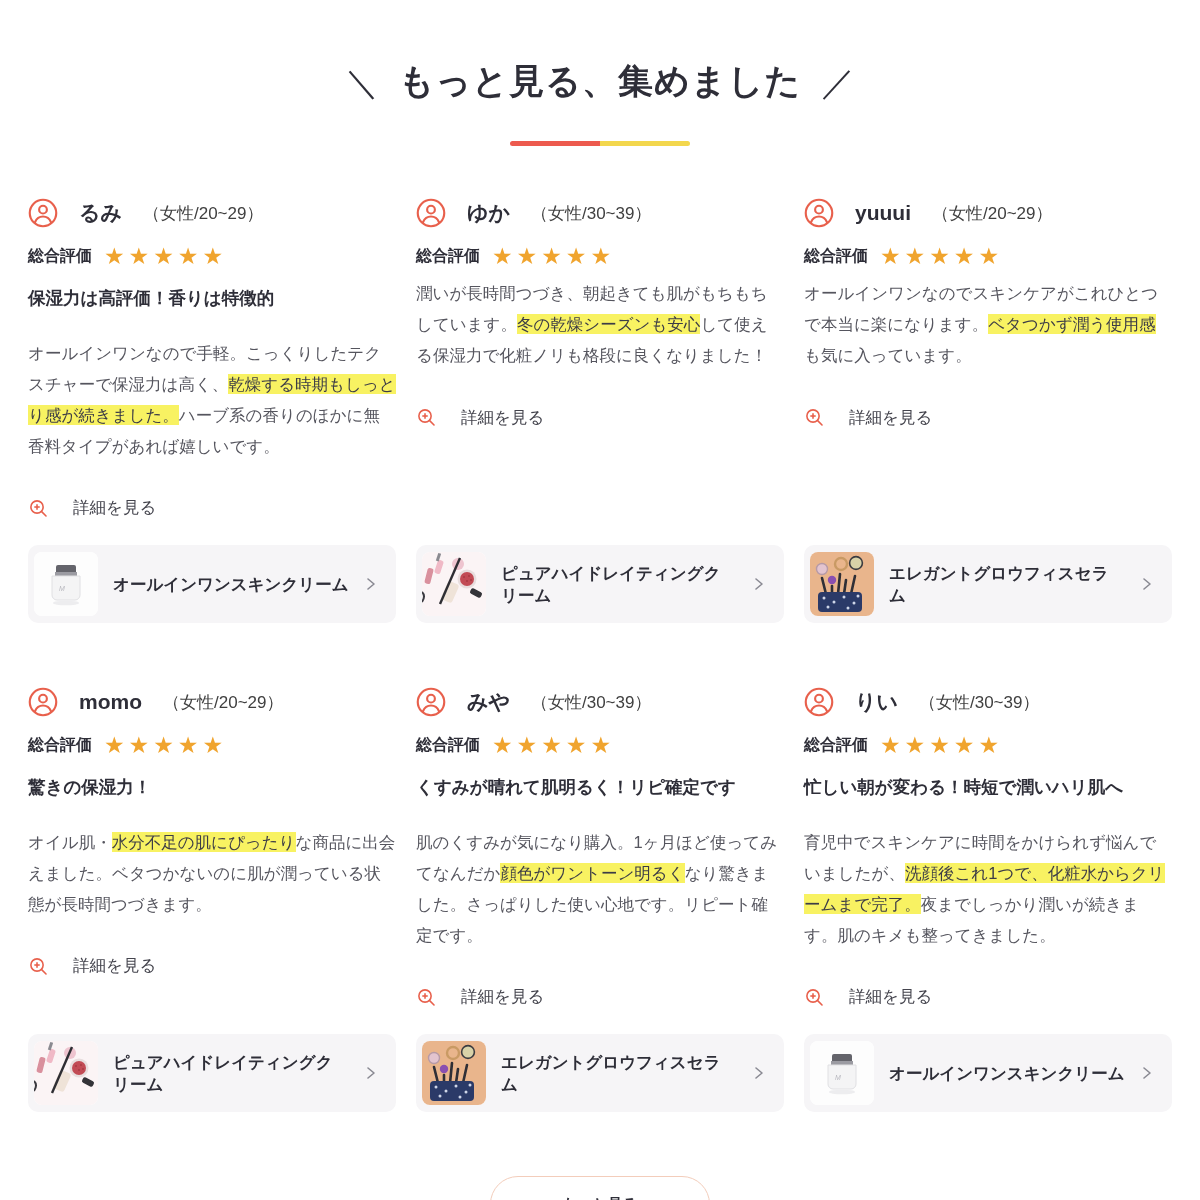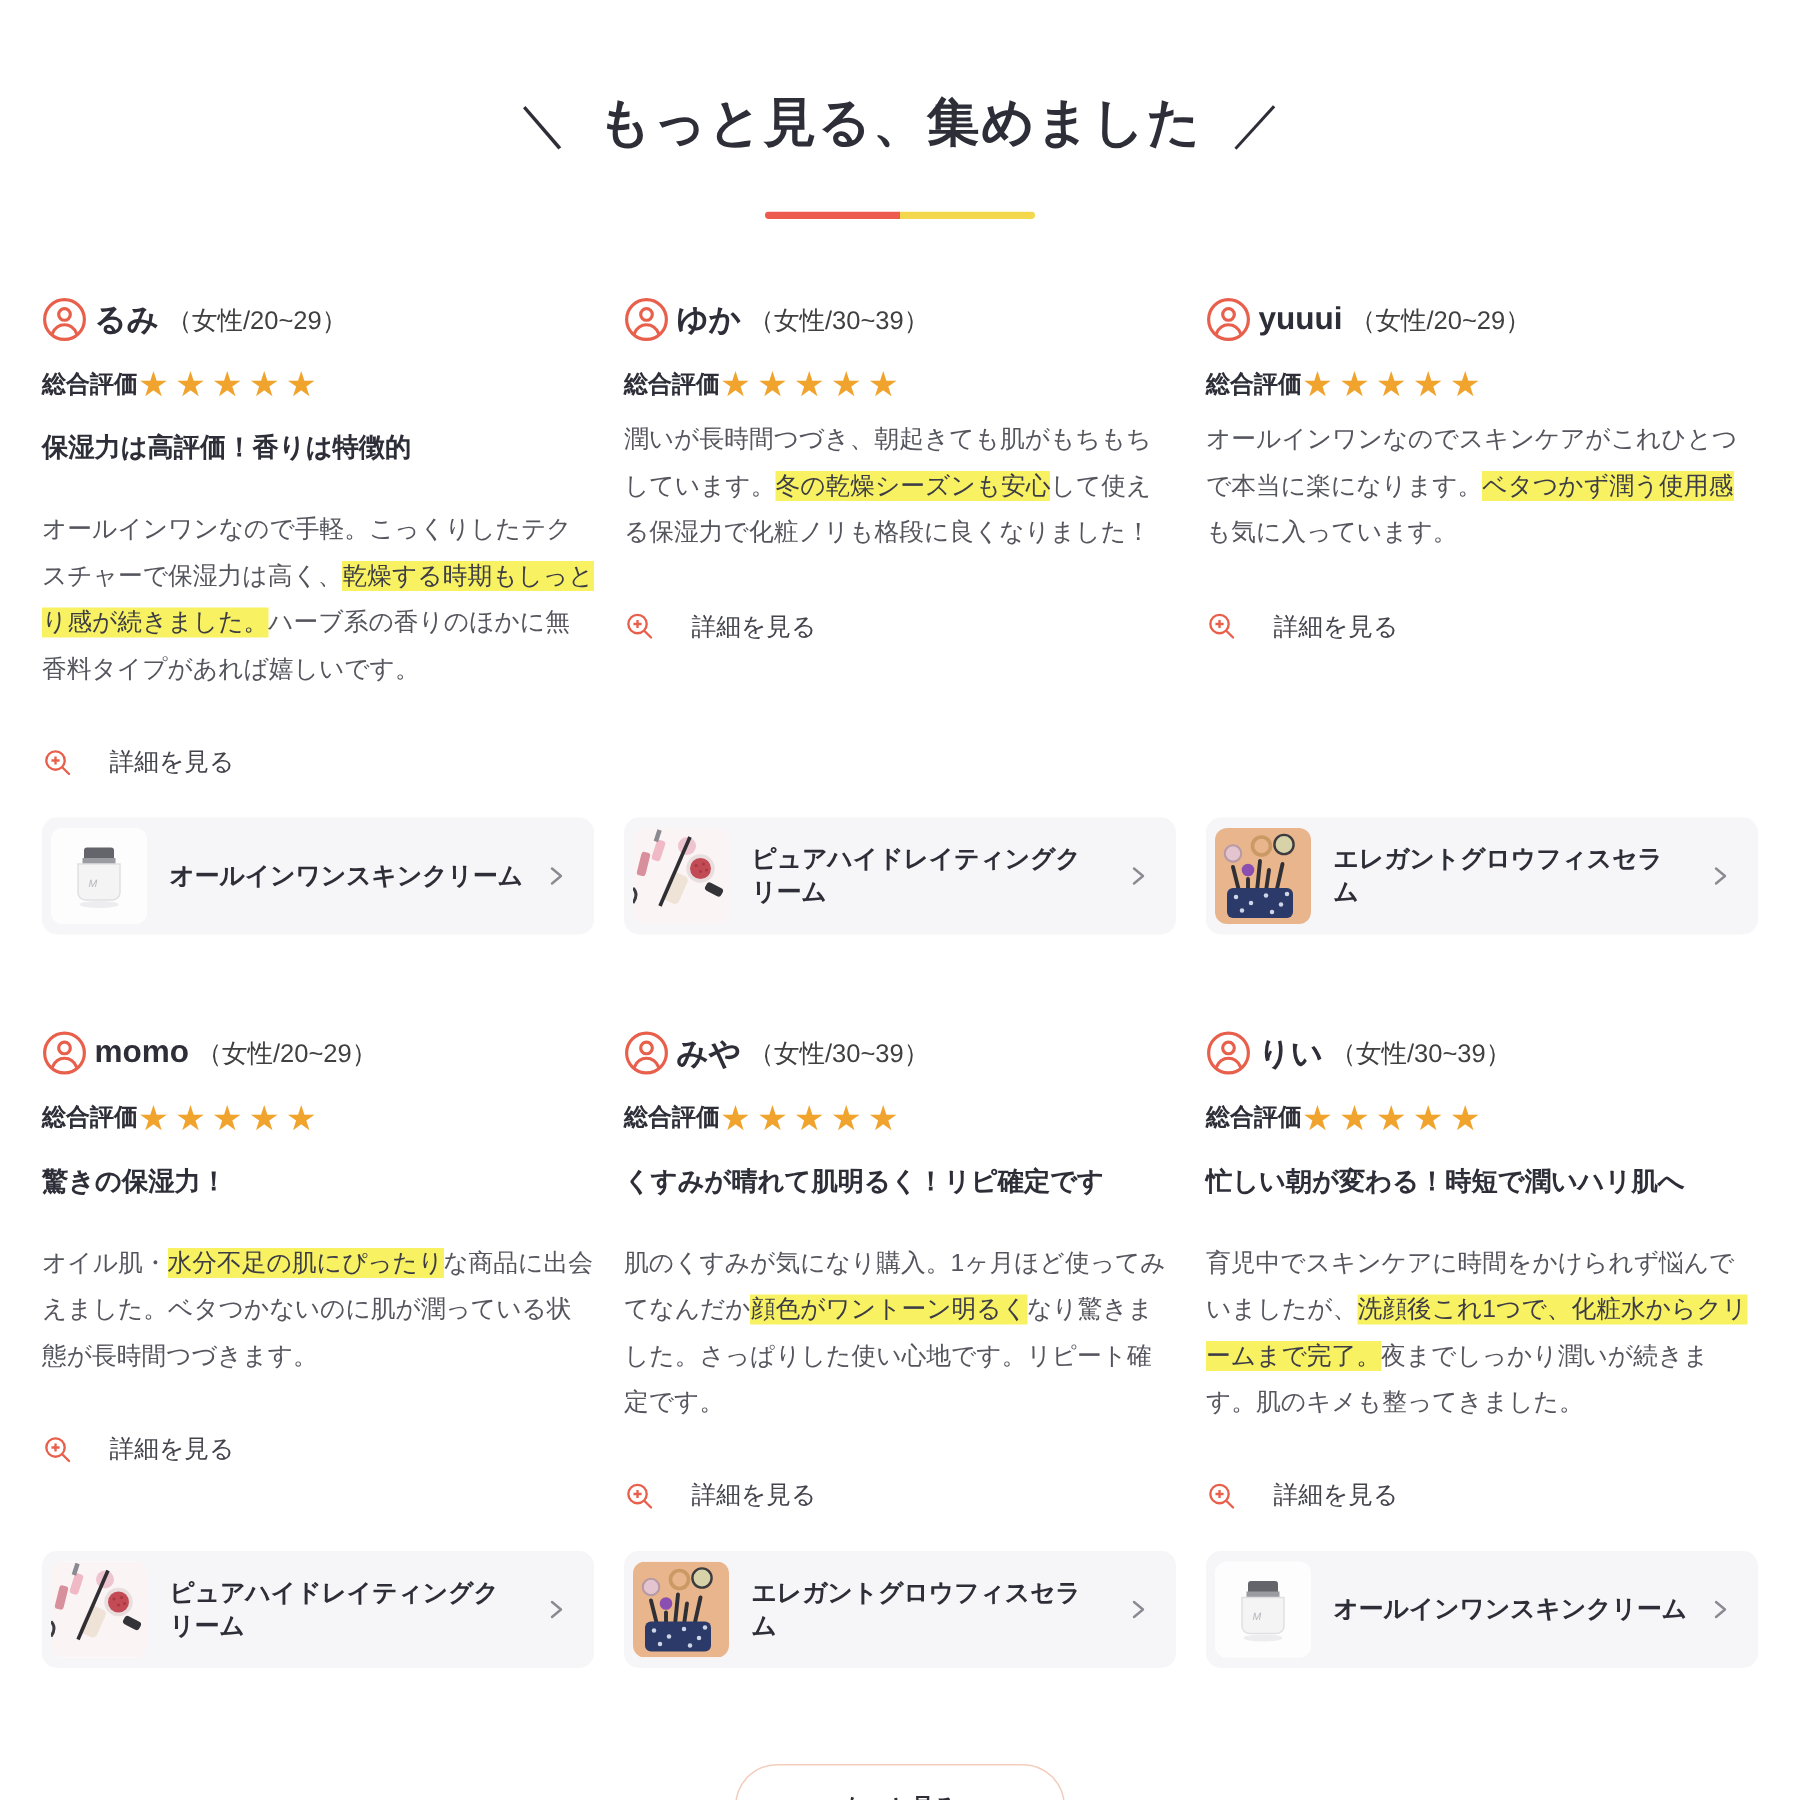--- a/index.html
+++ b/index.html
@@ -26,26 +26,26 @@
   .hdr-underline span{flex:1;height:100%;}
 
   
   .grid{
     margin-top:52px;
     display:grid;grid-template-columns:repeat(3,1fr);
     column-gap:20px;row-gap:64px;
   }
   .review-card{display:flex;flex-direction:column;}
 
-  .reviewer{display:flex;align-items:center;gap:5px;}
+  .reviewer{display:flex;align-items:center;gap:21px;}
   .avatar-icon{width:30px;height:30px;color:var(--accent);flex:0 0 30px;}
   .reviewer-name{font-size:21px;font-weight:700;color:#2e2e38;}
   .reviewer-demo{font-size:17px;font-weight:400;color:#404040;}
 
-  .rating{display:flex;align-items:center;margin-top:17px;}
+  .rating{display:flex;align-items:center;gap:12px;margin-top:17px;}
   .rating-label{font-size:16px;font-weight:700;color:#2e2e38;}
   .stars{color:var(--star-color);font-size:23px;letter-spacing:4px;line-height:1;}
 
   .review-title{font-size:17.5px;font-weight:700;color:#2e2e38;margin-top:18px;}
 
   .review-body{font-size:16.5px;line-height:1.88;color:var(--body-ink);margin-top:10px;}
   .review-body .hl{background:var(--highlight);color:#3c3c46;padding:1px 0;}
 
   .details-link{
     display:flex;align-items:center;gap:24px;margin-top:19px;

